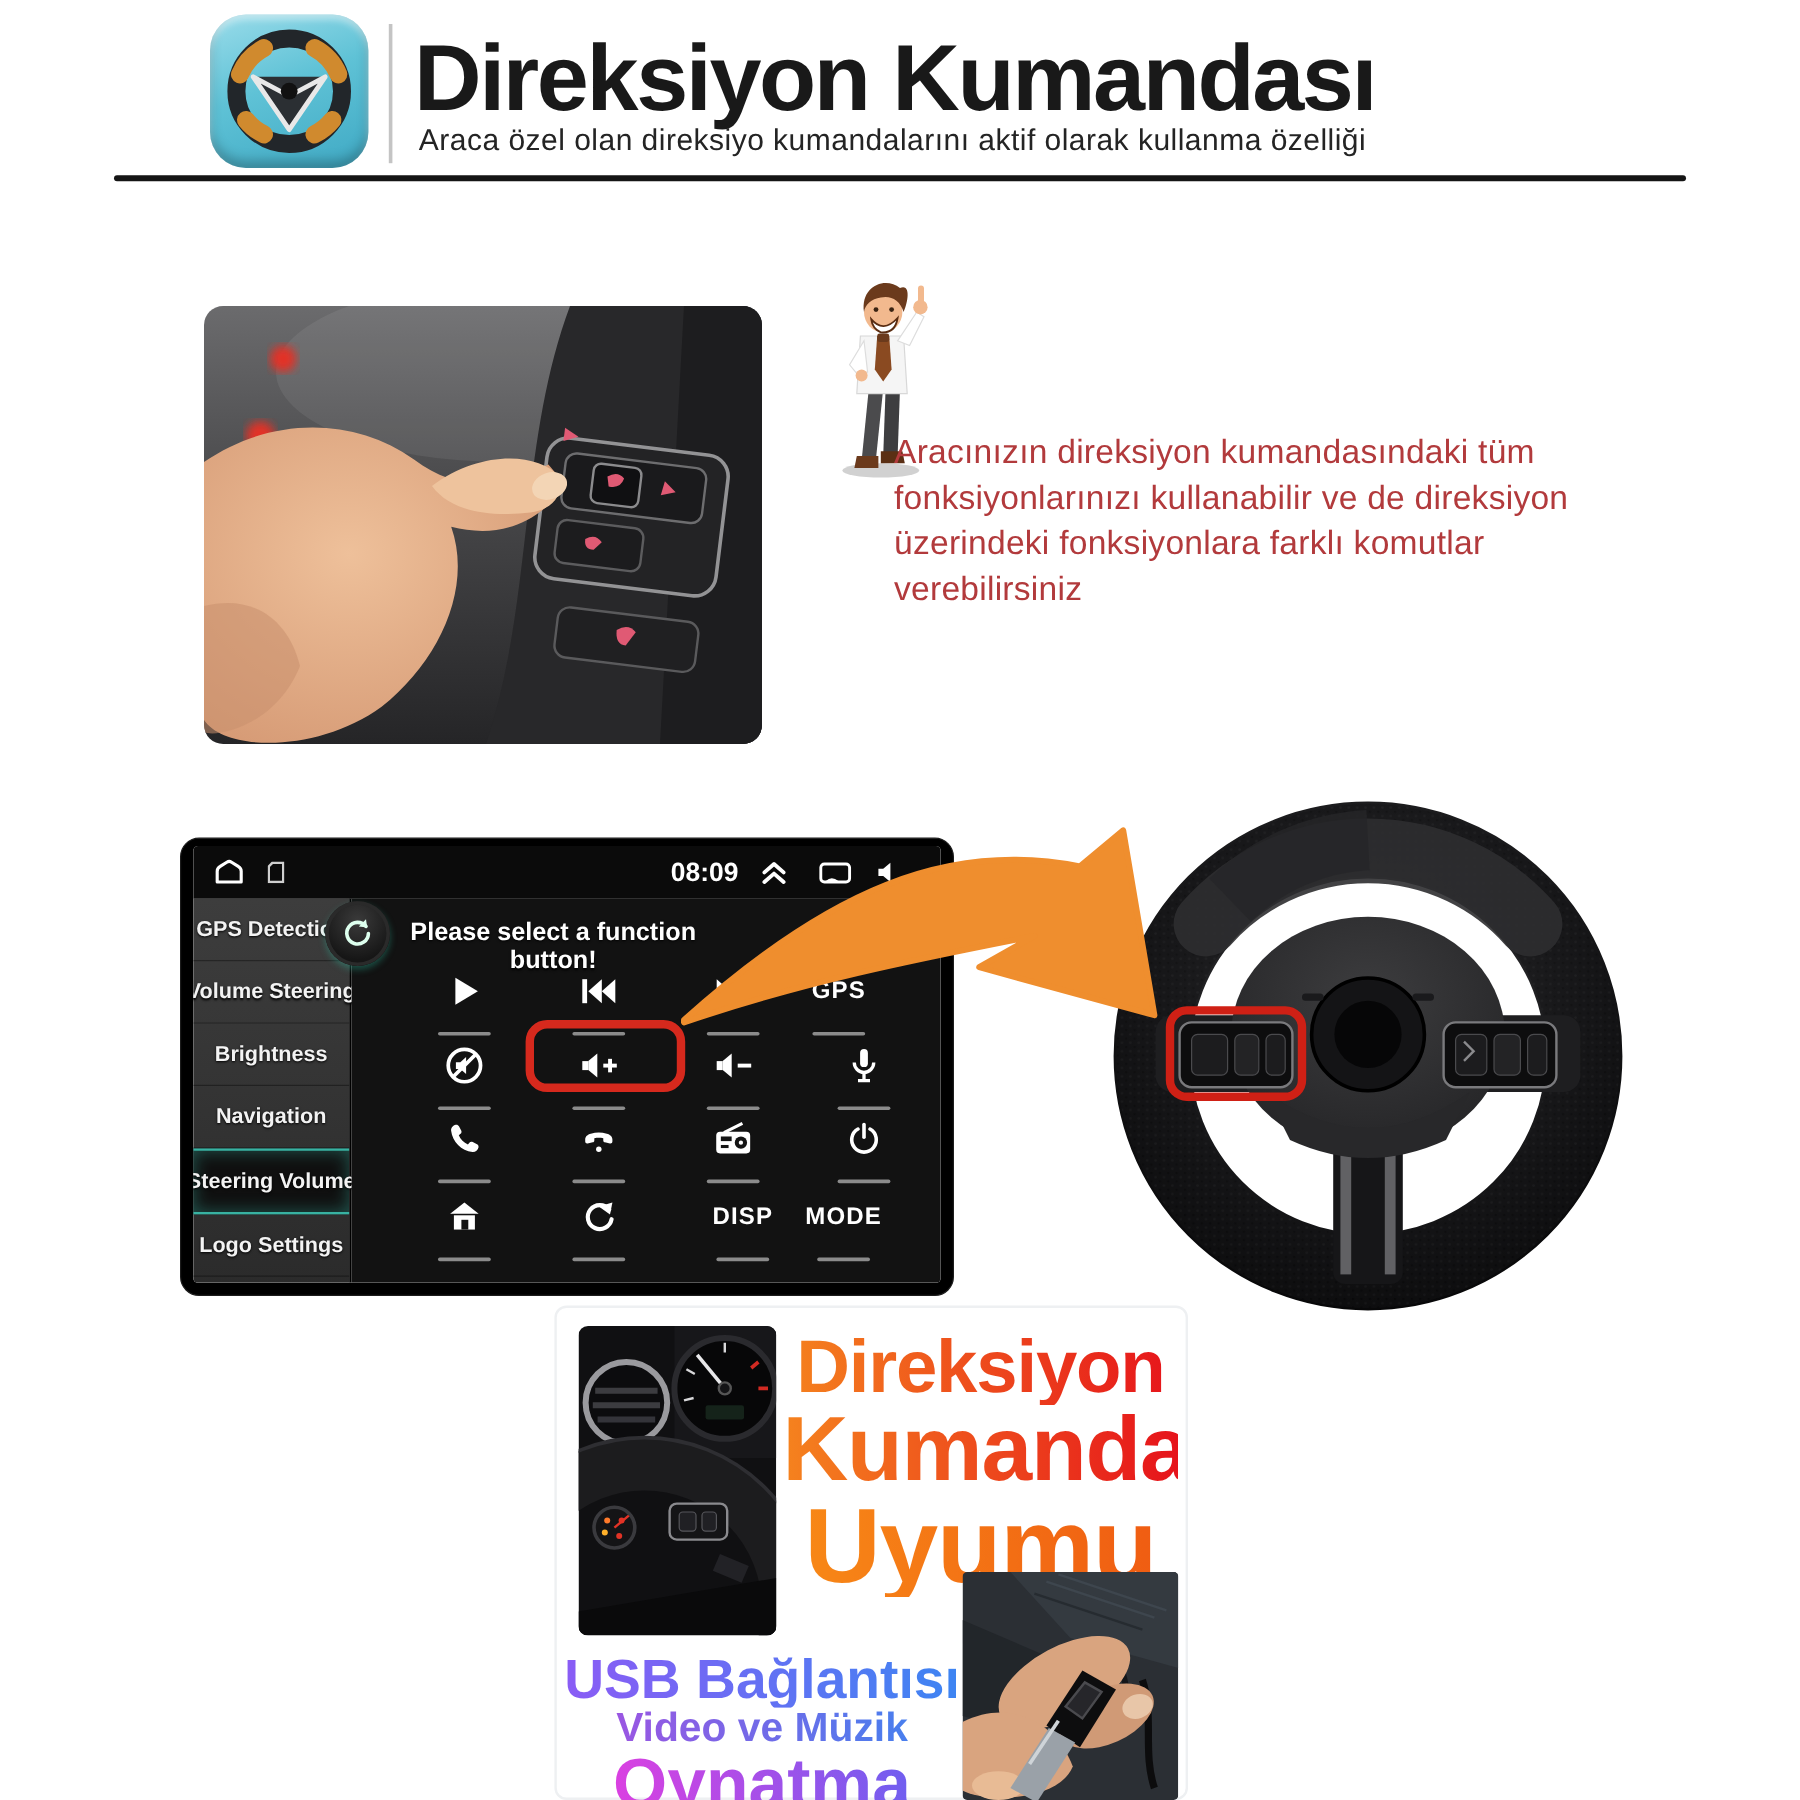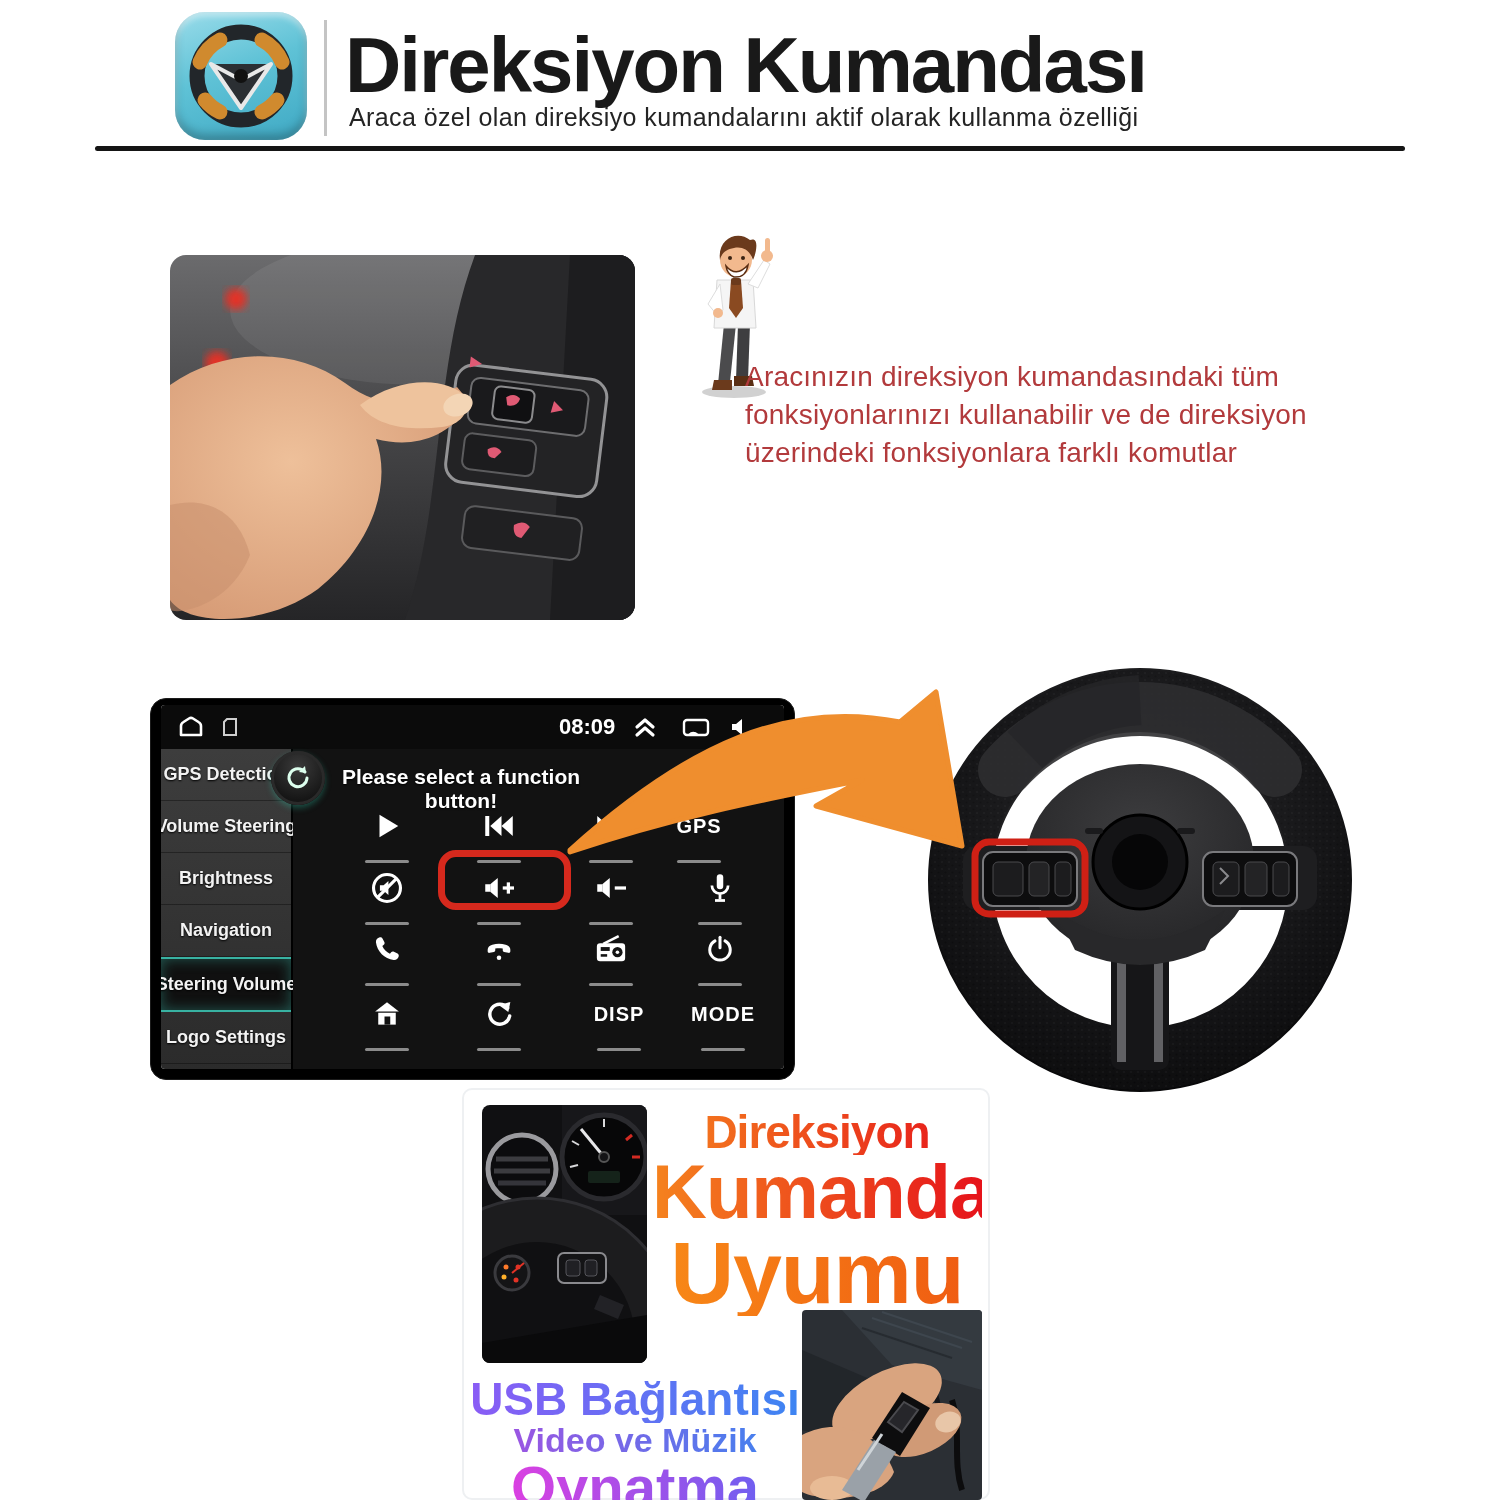--- a/index.html
+++ b/index.html
@@ -56,21 +56,21 @@
   
   .swoosh{left:530px;top:655px;width:480px;height:275px;z-index:6;}
   .wheel{left:905px;top:650px;width:470px;height:450px;}
 
   
   .bottom-card{left:462px;top:1088px;width:528px;height:412px;border:2px solid #eef0f2;
     border-radius:10px;box-sizing:border-box;background:#fff;}
   .photo2{left:18px;top:15px;width:165px;height:258px;border-radius:8px;overflow:hidden;}
   .photo3{left:338px;top:220px;width:180px;height:190px;border-radius:4px;overflow:hidden;}
   .compat{left:188px;top:20px;width:330px;text-align:center;font-weight:700;}
-  .compat .l1{font-size:46px;line-height:.98;letter-spacing:-1px;}
+  .compat .l1{font-size:62px;line-height:.98;letter-spacing:-1px;}
   .compat .l2{font-size:76px;line-height:.98;letter-spacing:-1px;}
   .compat .l3{font-size:88px;line-height:.98;letter-spacing:-1px;}
   .usb-banner{left:6px;top:286px;width:330px;text-align:center;font-weight:700;}
   .usb-banner .l1{font-size:46px;line-height:1.02;}
   .usb-banner .l2{font-size:34px;line-height:1.02;}
   .usb-banner .l3{font-size:58px;line-height:1.0;}
 
   .gtext{color:#e85515;}
   @supports ((-webkit-background-clip:text) or (background-clip:text)){
     .gtext{-webkit-background-clip:text;background-clip:text;color:transparent;}
@@ -166,20 +166,21 @@
       <circle cx="40" cy="38" r="2" fill="#3a2312"></circle>
       <circle cx="53" cy="38" r="2" fill="#3a2312"></circle>
       <path d="M36 46 Q46 58 58 45 Q56 58 44 57 Q37 54 36 46 Z" fill="#fff" stroke="#5a2d12" stroke-width="1.5"></path>
     </svg>
   </div>
 
   <div class="abs intro-text">
     <div>Aracınızın direksiyon kumandasındaki tüm</div>
     <div>fonksiyonlarınızı kullanabilir ve de direksiyon</div>
     <div>üzerindeki fonksiyonlara farklı komutlar</div>
+    <div>verebilirsiniz</div>
   </div>
 
   <div class="abs unit">
     <div class="screen">
 
       <div class="statusbar">
         <span class="sicon" style="left:16px">
           <svg width="28" height="26" viewBox="0 0 28 26">
               <path d="M4 21 V12 Q4 9.5 6.5 8 L12 4.5 Q14 3.2 16 4.5 L21.5 8 Q24 9.5 24 12 V21 Z" fill="none" stroke="#fff" stroke-width="2.6" stroke-linejoin="round"></path>
             </svg>
@@ -317,21 +318,21 @@
         </div>
         <div class="cell" style="left:156px;top:236px">
           <svg width="32" height="32" viewBox="0 0 24 24">
             <path d="M18.5 7.5 A7.5 7.5 0 1 0 20 13.5" fill="none" stroke="#fff" stroke-width="2.6" stroke-linecap="round"></path>
             <polygon points="12,5.5 20.5,3 19,10.5" fill="#fff"></polygon>
             </svg>
         </div>
         <div class="cell" style="left:276px;top:236px">
           <span class="txt">DISP</span>
         </div>
-        <div class="cell" style="left:380px;top:236px">
+        <div class="cell" style="left:360px;top:236px">
           <span class="txt">MODE</span>
         </div>
 
         <div class="hl-ring"></div>
       </div>
     </div>
   </div>
 
   <svg class="abs swoosh" viewBox="0 0 480 275">
     <path d="M40 195 C160 87 260 45 370 67 L406 37 L432 191 L286 151 L332 125 C230 145 140 163 40 197 Z" fill="#ef8e2e" stroke="#ef8e2e" stroke-width="5" stroke-linejoin="round"></path>

